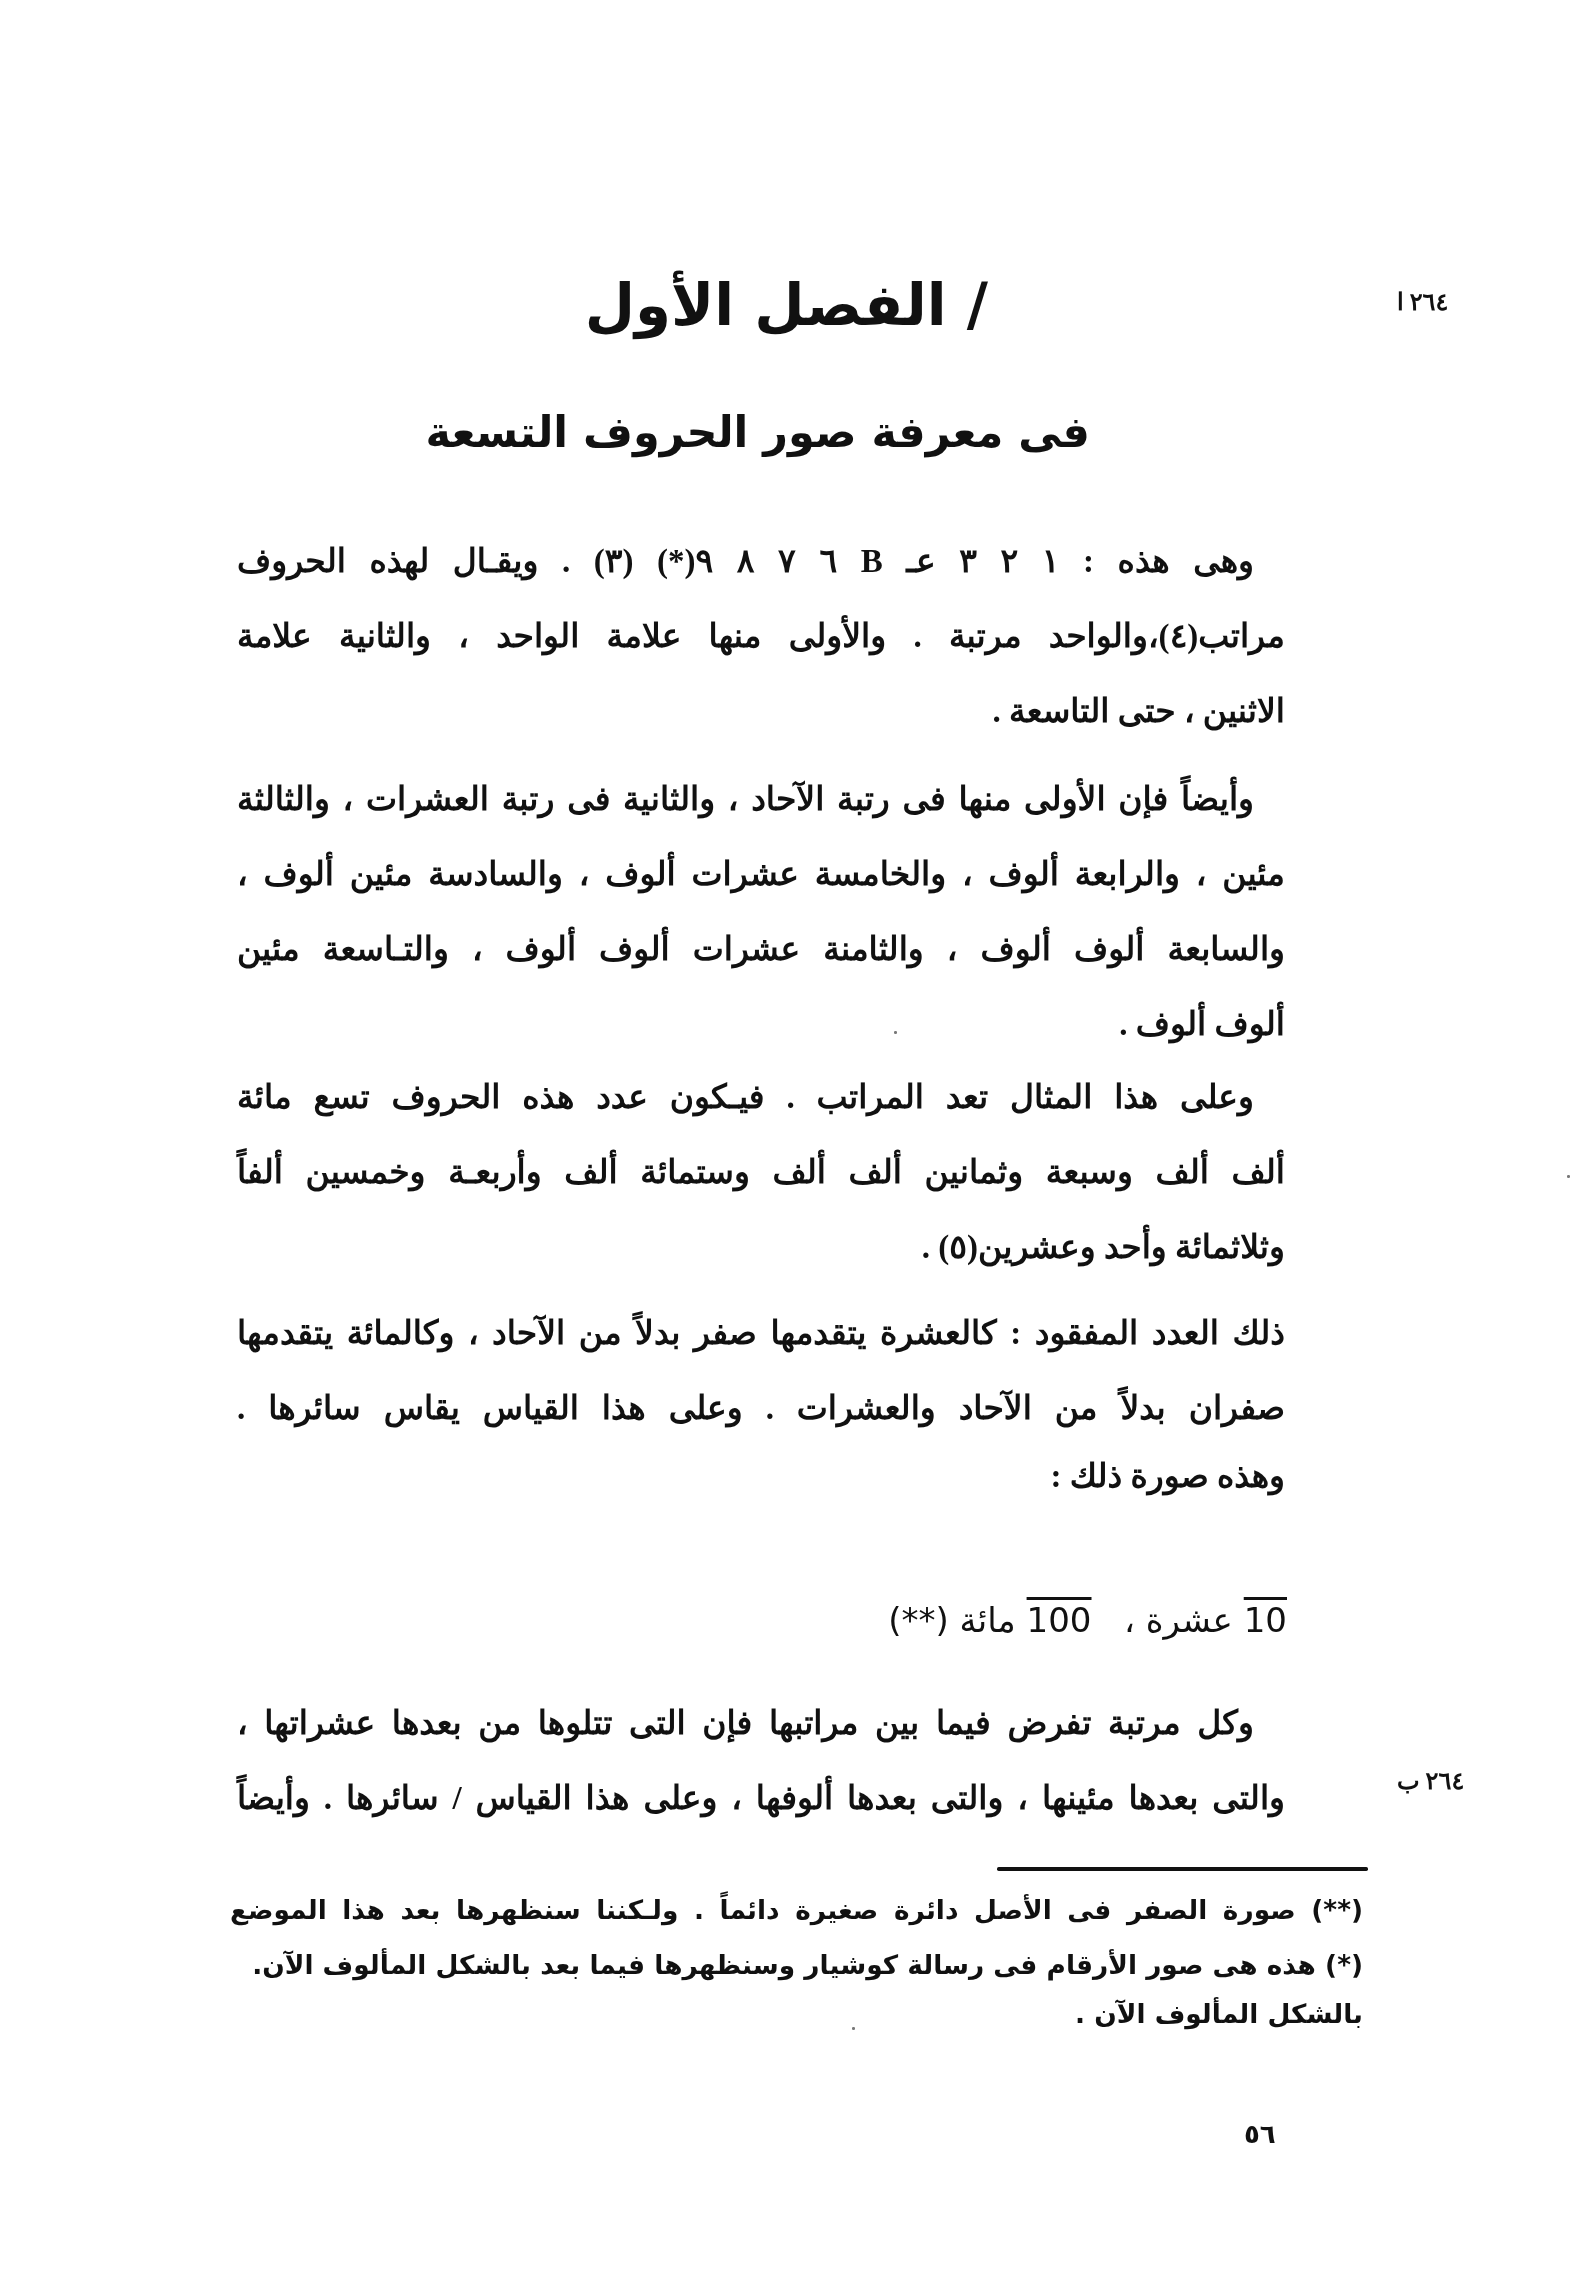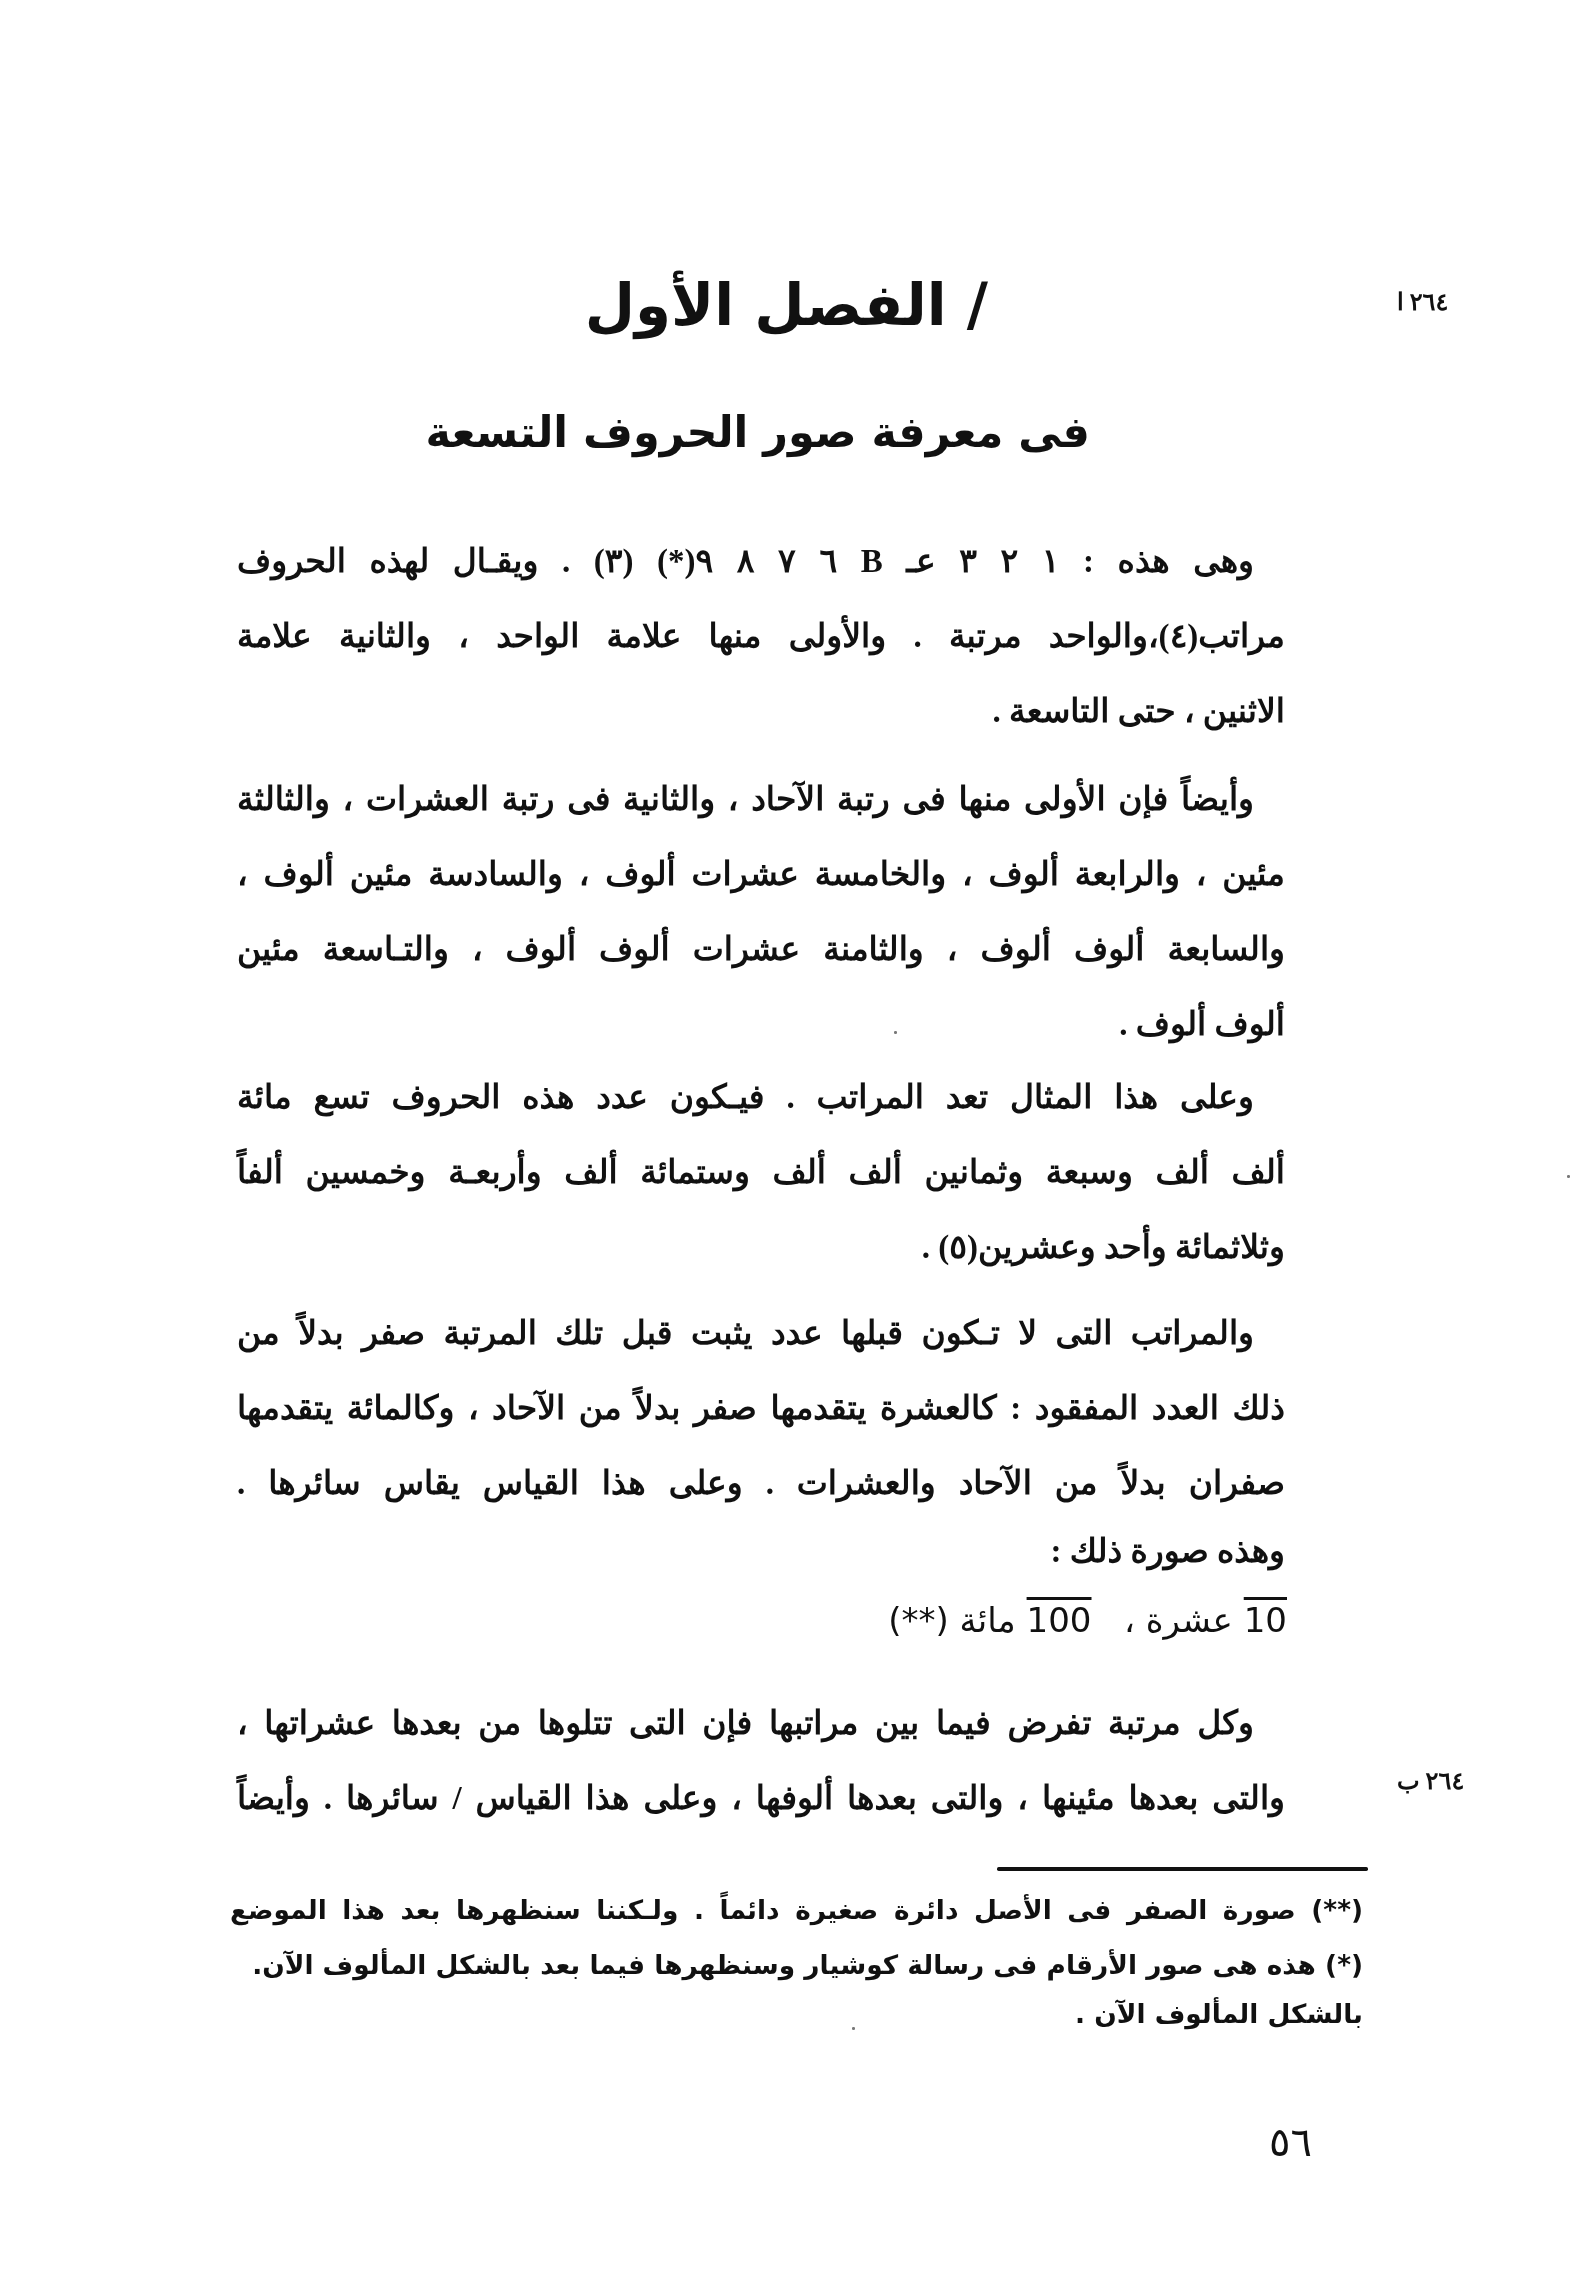--- a/index.html
+++ b/index.html
@@ -121,24 +121,24 @@
       text-align-last: justify;
     }
     .footnotes .fn-right {
       text-align: right;
     }
     .page-number {
       position: absolute;
       top: 2119px;
       left: 1244px;
       width: 68px;
-      text-align: right;
-      font-family: "DejaVu Sans", sans-serif;
-      font-weight: normal;
-      font-size: 40px;
+      text-align: left;
+      font-family: "DejaVu Sans", sans-serif;
+      font-weight: bold;
+      font-size: 26px;
     }
     .speck {
       position: absolute;
       width: 2.6px;
       height: 2.6px;
       background: #777;
       border-radius: 50%;
     }
   </style>
 </head>
@@ -165,21 +165,20 @@
     <span class="line last">ألوف ألوف .</span>
   </div>
 
   <div class="body-text" style="top:1060px;">
     <span class="line indent">وعلى هذا المثال تعد المراتب . فيـكون عدد هذه الحروف تسع مائة</span>
     <span class="line">ألف ألف وسبعة وثمانين ألف ألف وستمائة ألف وأربعـة وخمسين ألفاً</span>
     <span class="line last">وثلاثمائة وأحد وعشرين(٥) .</span>
   </div>
 
   <div class="body-text" style="top:1296px;">
-    <span class="line indent">والمراتب التى لا تـكون قبلها عدد يثبت قبل تلك المرتبة صفر بدلاً من</span>
     <span class="line">ذلك العدد المفقود : كالعشرة يتقدمها صفر بدلاً من الآحاد ، وكالمائة يتقدمها</span>
     <span class="line">صفران بدلاً من الآحاد والعشرات . وعلى هذا القياس يقاس سائرها .</span>
     <span class="line last" style="line-height:60px;">وهذه صورة ذلك :</span>
   </div>
 
   <div class="example-line">
     <span class="overline" style="direction:ltr; unicode-bidi:embed;">10</span>
     <span>عشرة ،</span>
     &nbsp;
     <span class="overline" style="direction:ltr; unicode-bidi:embed;">100</span>

